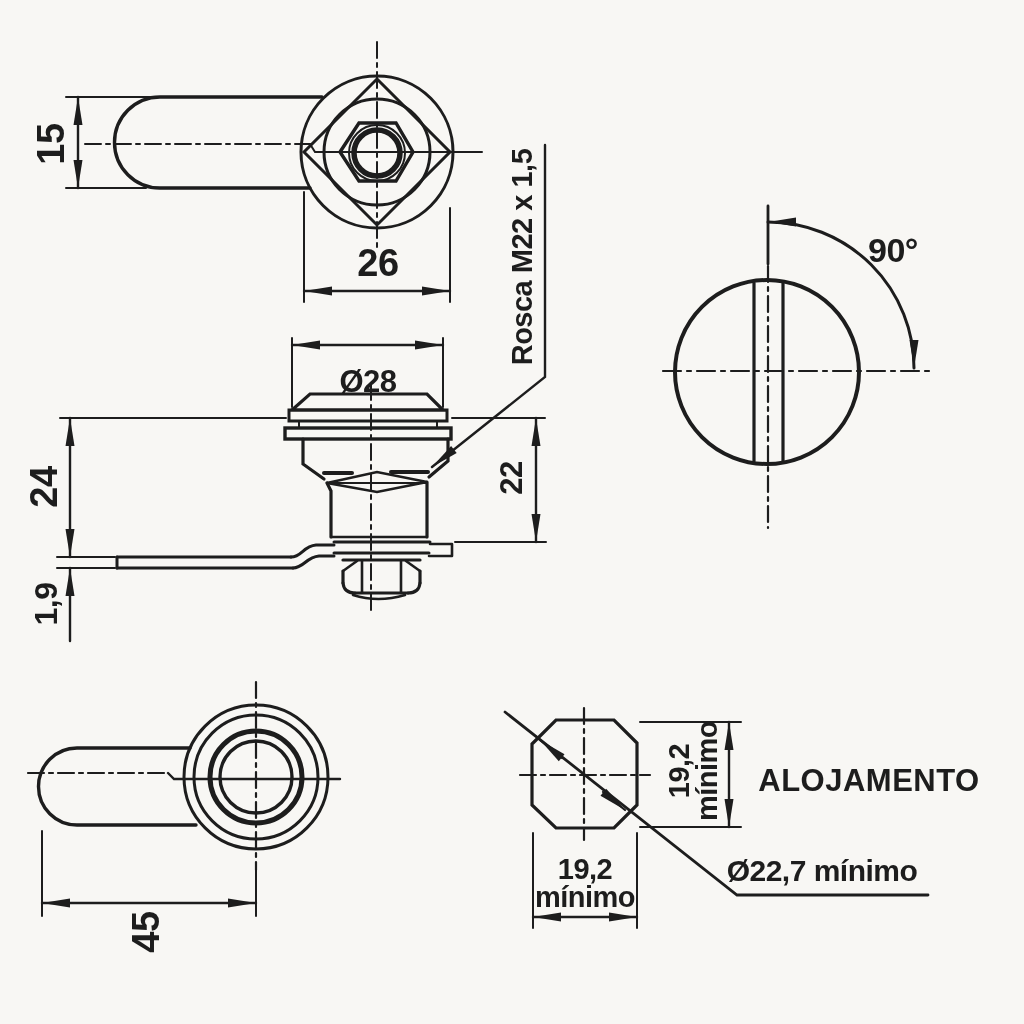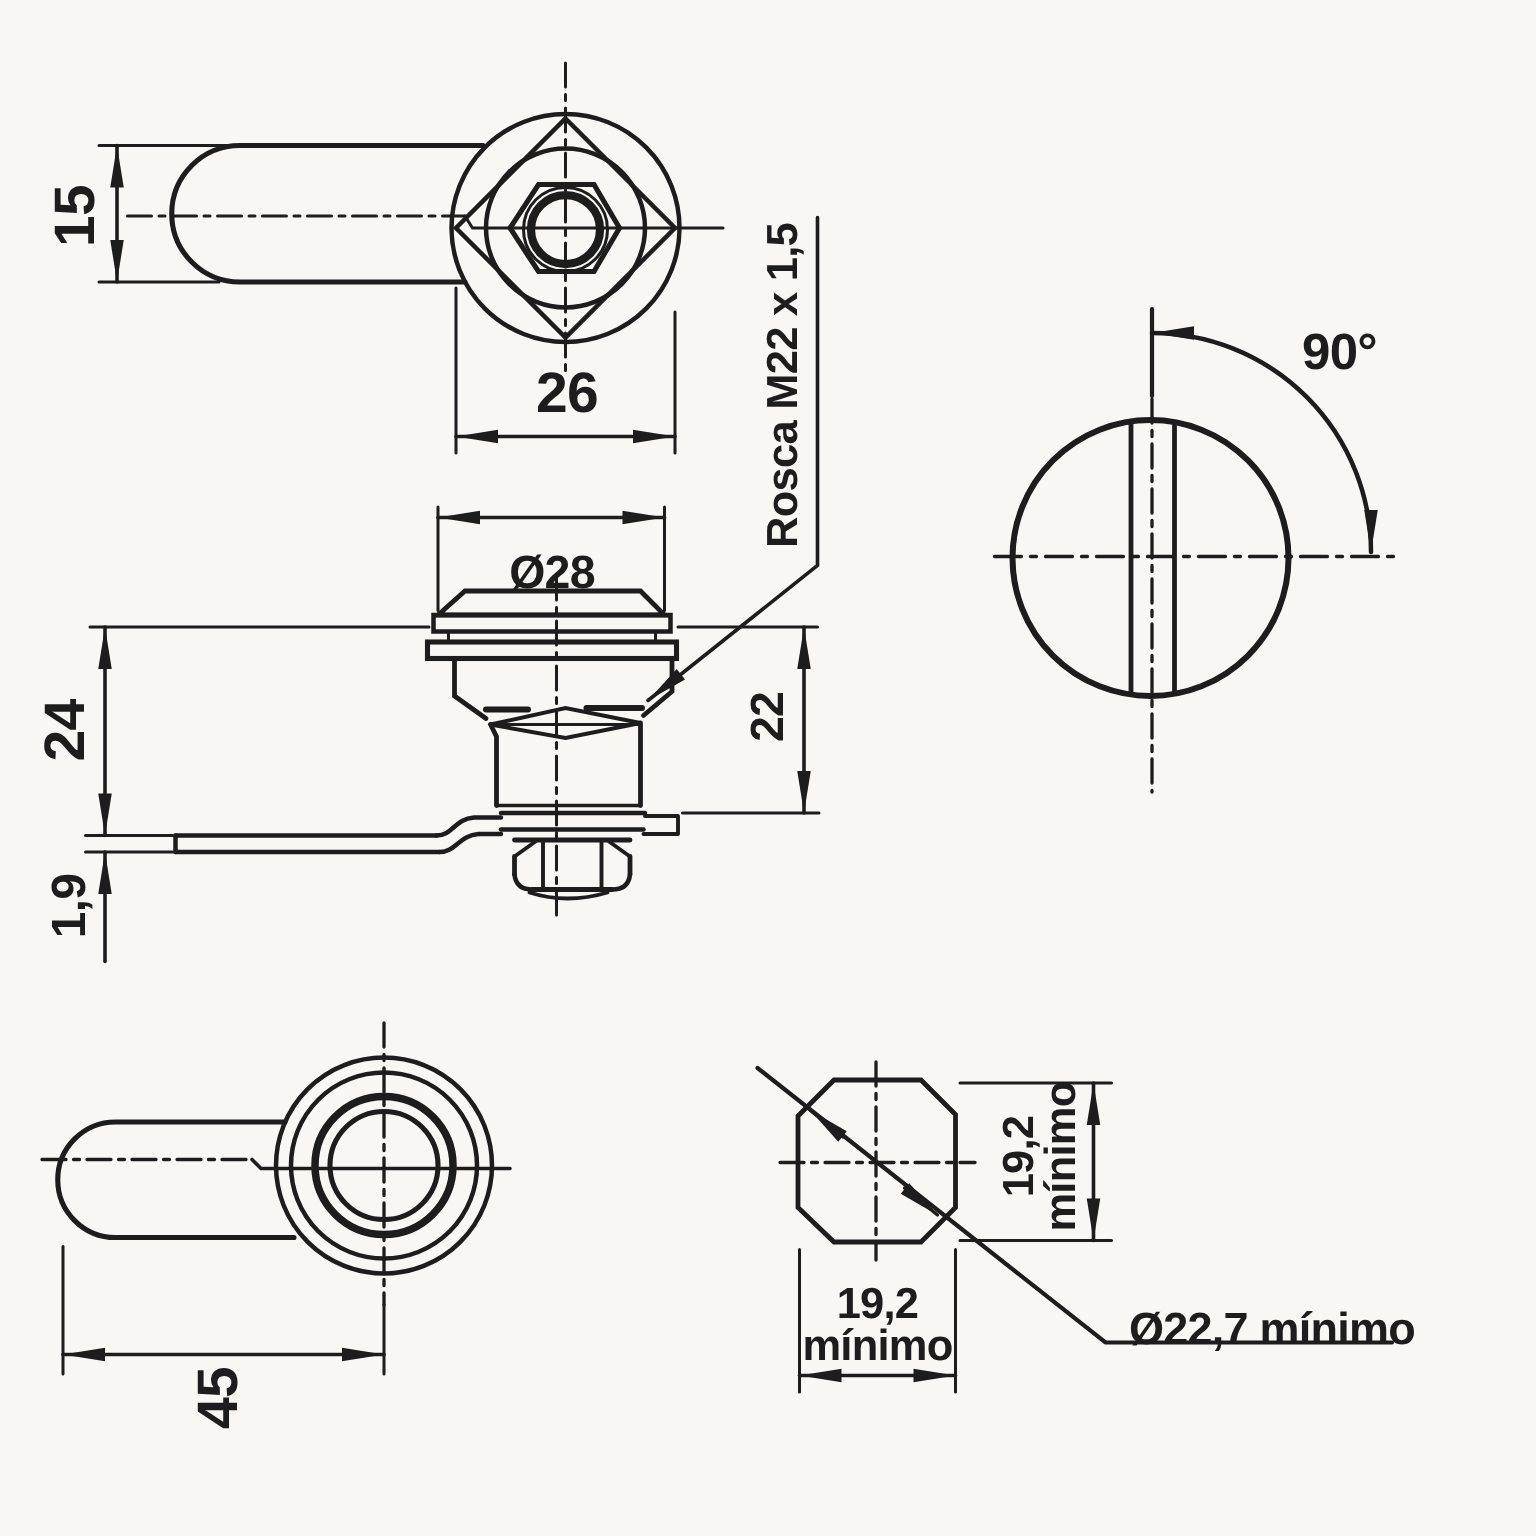--- a/index.html
+++ b/index.html
@@ -17,21 +17,21 @@
     transform:translate(-50%,-50%);
     font-weight:700;
     color:#1d1d1d;
     white-space:nowrap;
     letter-spacing:-0.5px;
     line-height:0.95;
     text-align:center;
   }
   .rot{transform:translate(-50%,-50%) rotate(-90deg);}
   .fs38{font-size:38px;}
-  .fs34{font-size:34px;}
+  .fs34{font-size:34px;margin-top:15px;}
   .fs32{font-size:32px;}
   .fs31{font-size:31px;}
   .fs30{font-size:30px;}
   .fs29{font-size:29px;}
 </style>
 </head>
 <body>
 
 <div class="canvas">
 
@@ -184,22 +184,23 @@
 
   <div class="lbl rot fs32" style="left:46px;top:604px;">1,9</div>
 
   <div class="lbl rot fs31" style="left:512px;top:478px;">22</div>
 
 
   <div class="lbl fs34" style="left:893px;top:235px;">90°</div>
 
   <div class="lbl rot fs38" style="left:146px;top:932px;">45</div>
 
-
-  <div class="lbl fs30" style="left:848px;top:871px;margin-top:16px;">Ø22,7 mínimo</div>
+  <div class="lbl fs31" style="left:869px;top:781px;letter-spacing:0.5px;">ALOJAMENTO</div>
+
+  <div class="lbl fs30" style="left:822px;top:871px;">Ø22,7 mínimo</div>
 
   <div class="lbl fs29" style="left:585px;top:884px;">
     <div>19,2</div>
     <div>mínimo</div>
   </div>
 
   <div class="lbl rot fs29" style="left:694px;top:771px;">
     <div>19,2</div>
     <div>mínimo</div>
   </div>

